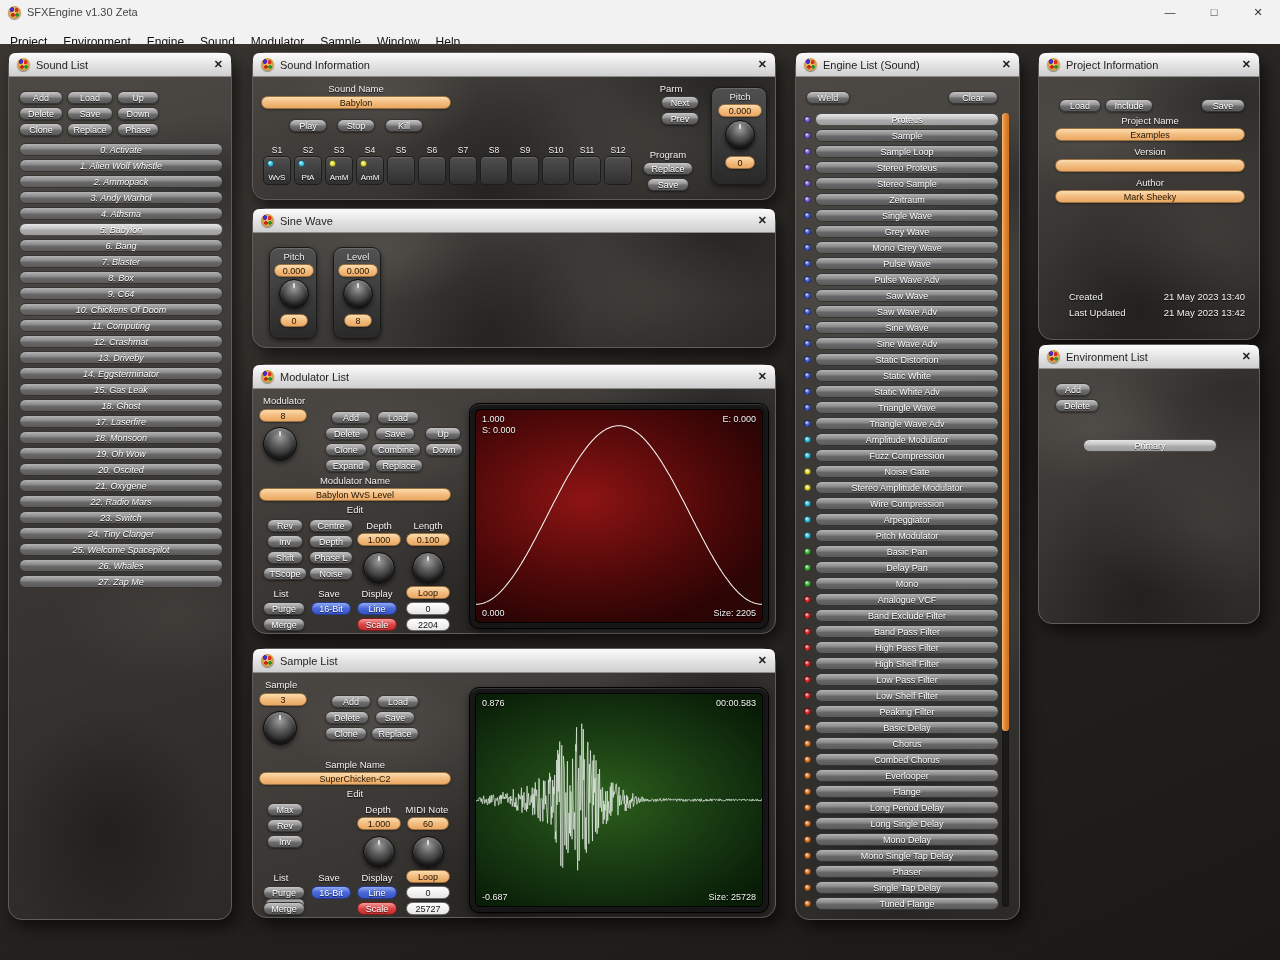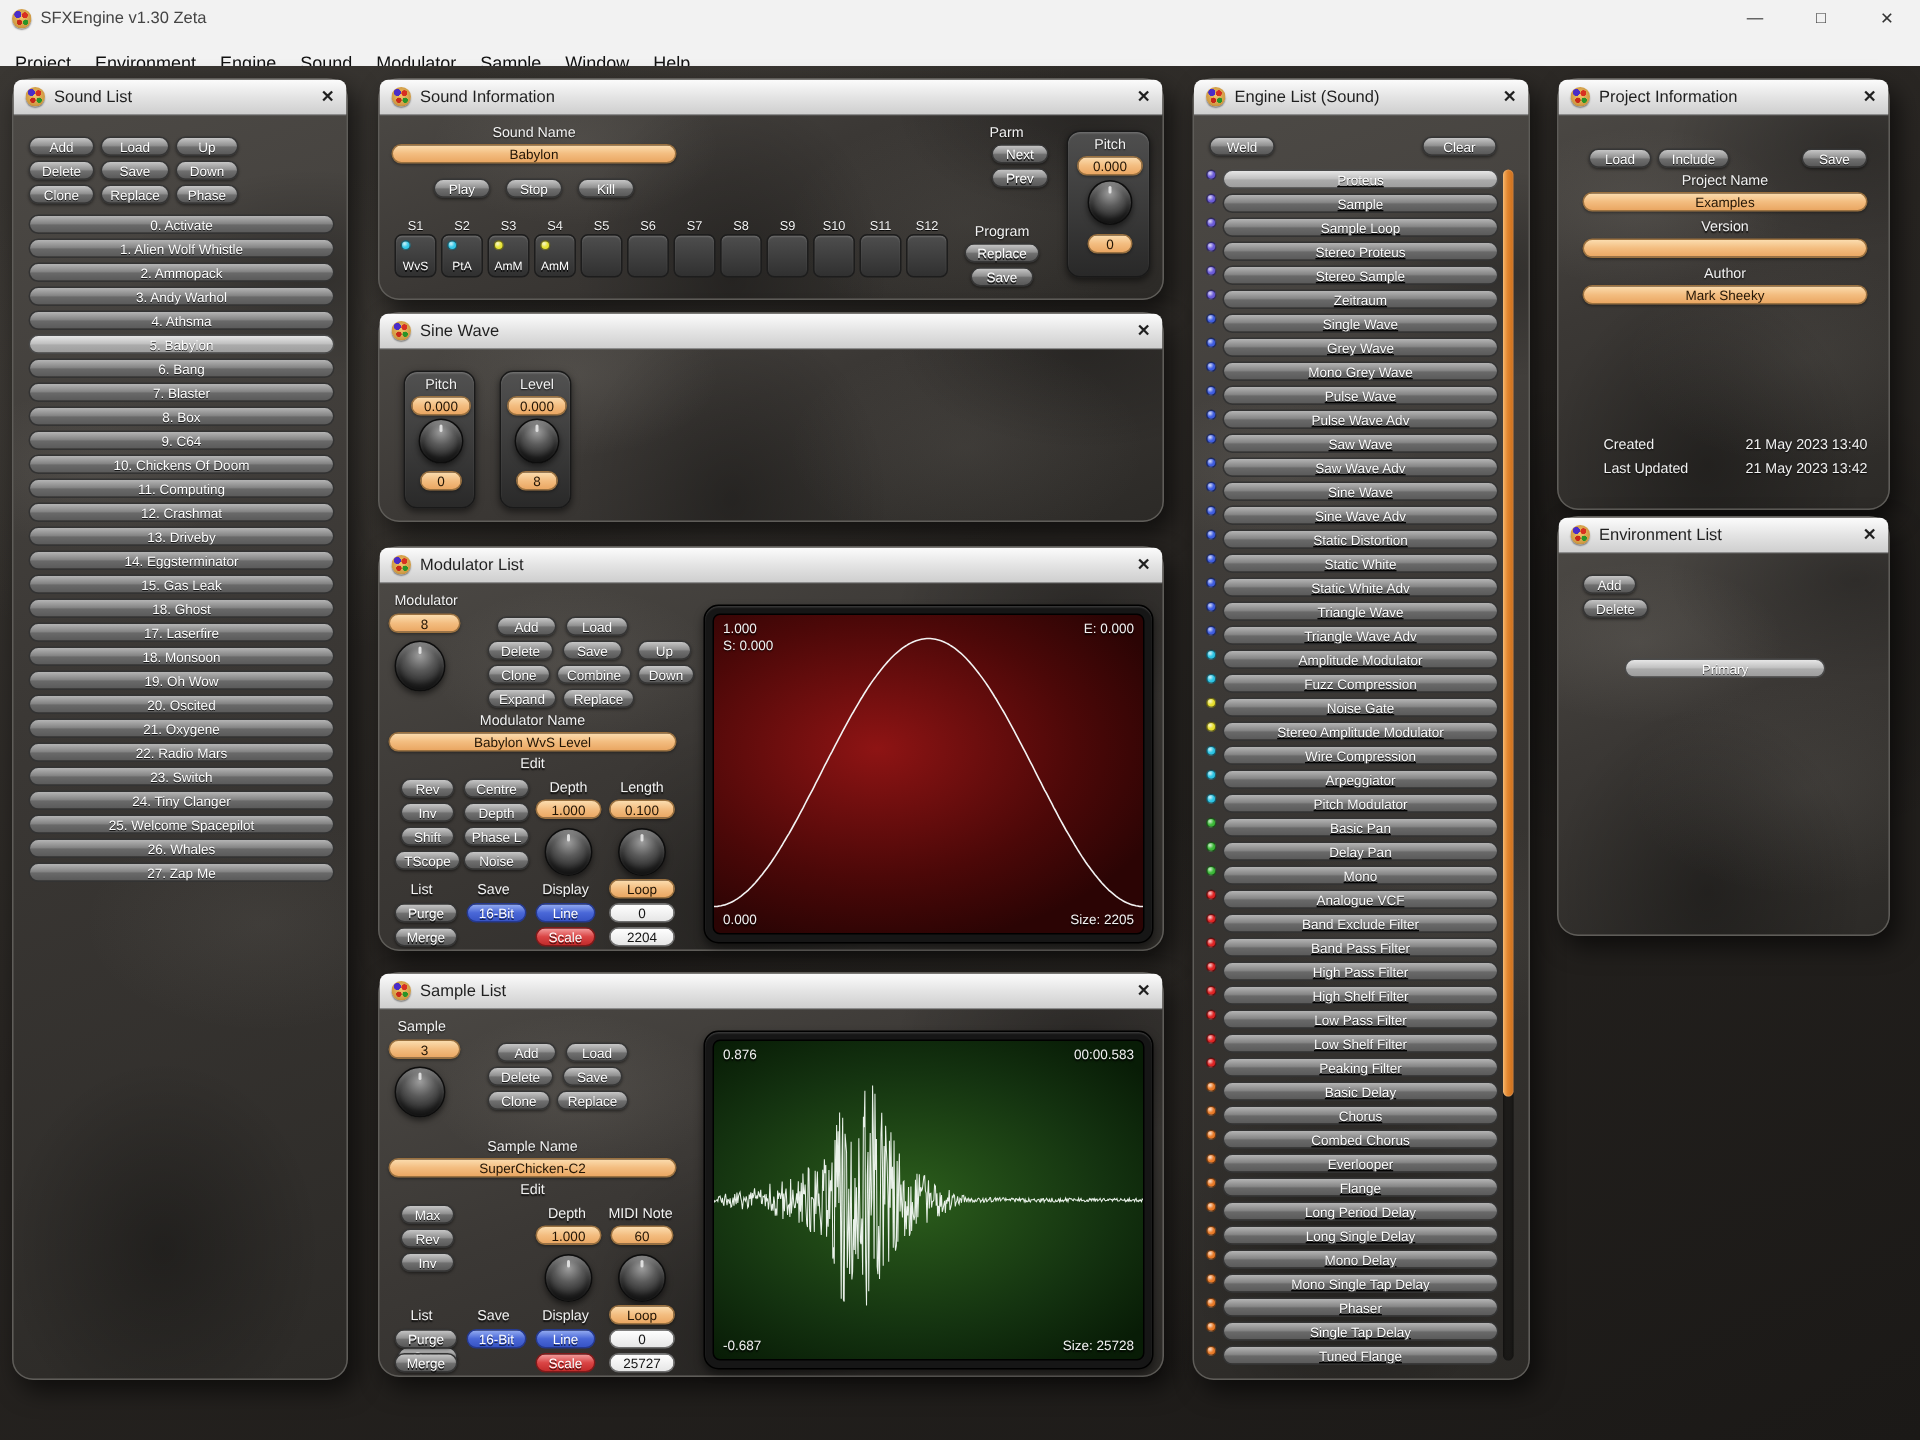--- a/index.html
+++ b/index.html
@@ -43,21 +43,21 @@
 .tc{text-align:center;}
 .tr{text-align:right;}
 .btn,.orange,.blue,.red,.white-field{display:flex;align-items:center;justify-content:center;height:13px;border-radius:7px;font-size:9px;white-space:nowrap;}
 .btn{color:#fff;text-shadow:0 1px 0 rgba(0,0,0,.8);background:linear-gradient(180deg,#c6c6c6,#929292 45%,#6f6f6f 55%,#585858);border:1px solid #353535;box-shadow:0 1px 2px rgba(0,0,0,.45);}
 .orange{color:#231505;background:linear-gradient(180deg,#fbdcae,#f3bd80 50%,#eaa763);border:1px solid #9a7140;box-shadow:0 1px 2px rgba(0,0,0,.35);}
 .blue{color:#fff;text-shadow:0 1px 0 rgba(0,0,0,.6);background:linear-gradient(180deg,#93abf0,#4a68d8 50%,#3753c4);border:1px solid #25398e;}
 .red{color:#fff;text-shadow:0 1px 0 rgba(0,0,0,.6);background:linear-gradient(180deg,#f39c9c,#da4545 50%,#c22b2b);border:1px solid #7e1a1a;}
 .white-field{color:#151515;background:linear-gradient(180deg,#ffffff,#e6e6e6);border:1px solid #6f6f6f;}
 .list-item{height:13px;margin-bottom:3px;border-radius:7px;display:flex;align-items:center;justify-content:center;font-size:9px;color:#fff;text-shadow:0 1px 0 rgba(0,0,0,.75);background:linear-gradient(180deg,#b4b4b4,#868686 45%,#696969 55%,#5a5a5a);border:1px solid #333;overflow:hidden;white-space:nowrap;}
 .list-item.selected{background:linear-gradient(180deg,#e6e6e6,#c2c2c2 45%,#ababab 55%,#9d9d9d);border-color:#4a4a4a;}
-.engine-row{display:flex;align-items:flex-start;height:13px;margin-bottom:3px;text-decoration:underline;}
+.engine-row{display:flex;align-items:center;height:13px;margin-bottom:3px;}
 .engine-row .list-item{flex:1;margin:0;}
 .dot{border-radius:50%;border:1px solid rgba(0,0,0,.55);background-image:radial-gradient(circle at 35% 30%, rgba(255,255,255,.8), rgba(255,255,255,0) 50%);}
 .engine-dot{width:7px;height:7px;margin:0 4px 0 3px;flex:none;}
 .knob{border-radius:50%;background:radial-gradient(circle at 50% 28%,#9e9e9e,#5a5a5a 36%,#2a2a2a 70%,#1c1c1c);border:1px solid #0d0d0d;box-shadow:inset 0 2px 3px rgba(255,255,255,.22),inset 0 -3px 5px rgba(0,0,0,.55),0 2px 4px rgba(0,0,0,.55);}
 .knob::after{content:"";position:absolute;left:50%;top:3px;width:2px;height:5px;margin-left:-1px;background:#dedede;border-radius:1px;}
 .knob-group{background:linear-gradient(180deg,rgba(82,82,82,.92),rgba(40,40,40,.92));border:1px solid #191919;border-radius:9px;box-shadow:inset 0 1px 1px rgba(255,255,255,.18),0 2px 5px rgba(0,0,0,.5);}
 .slot-label{font-size:8.5px;color:#f2f2f2;text-shadow:0 1px 0 rgba(0,0,0,.8);text-align:center;height:11px;line-height:11px;}
 .slot-box{position:relative;width:28px;height:29px;border-radius:5px;background:linear-gradient(180deg,#4e4e4e,#303030);border:1px solid #1d1d1d;box-shadow:inset 0 1px 1px rgba(255,255,255,.16);}
 .slot-dot{position:absolute;left:3px;top:3px;width:7px;height:7px;}
 .slot-name{position:absolute;left:0;right:0;bottom:2px;text-align:center;font-size:8px;color:#fff;text-shadow:0 1px 0 rgba(0,0,0,.8);}
@@ -106,21 +106,21 @@
       </div>
       <div class="abs btn" style="left:10px;top:38px;width:44px;">Add</div>
       <div class="abs btn" style="left:58px;top:38px;width:46px;">Load</div>
       <div class="abs btn" style="left:108px;top:38px;width:42px;">Up</div>
       <div class="abs btn" style="left:10px;top:54px;width:44px;">Delete</div>
       <div class="abs btn" style="left:58px;top:54px;width:46px;">Save</div>
       <div class="abs btn" style="left:108px;top:54px;width:42px;">Down</div>
       <div class="abs btn" style="left:10px;top:70px;width:44px;">Clone</div>
       <div class="abs btn" style="left:58px;top:70px;width:46px;">Replace</div>
       <div class="abs btn" style="left:108px;top:70px;width:42px;">Phase</div>
-      <div class="abs" style="left:10px;top:90px;width:204px;">
+      <div class="abs" style="left:10px;top:90px;width:204px;font-style:italic;">
           <div class="list-item">0. Activate</div>
           <div class="list-item">1. Alien Wolf Whistle</div>
           <div class="list-item">2. Ammopack</div>
           <div class="list-item">3. Andy Warhol</div>
           <div class="list-item">4. Athsma</div>
           <div class="list-item selected">5. Babylon</div>
           <div class="list-item">6. Bang</div>
           <div class="list-item">7. Blaster</div>
           <div class="list-item">8. Box</div>
           <div class="list-item">9. C64</div>

